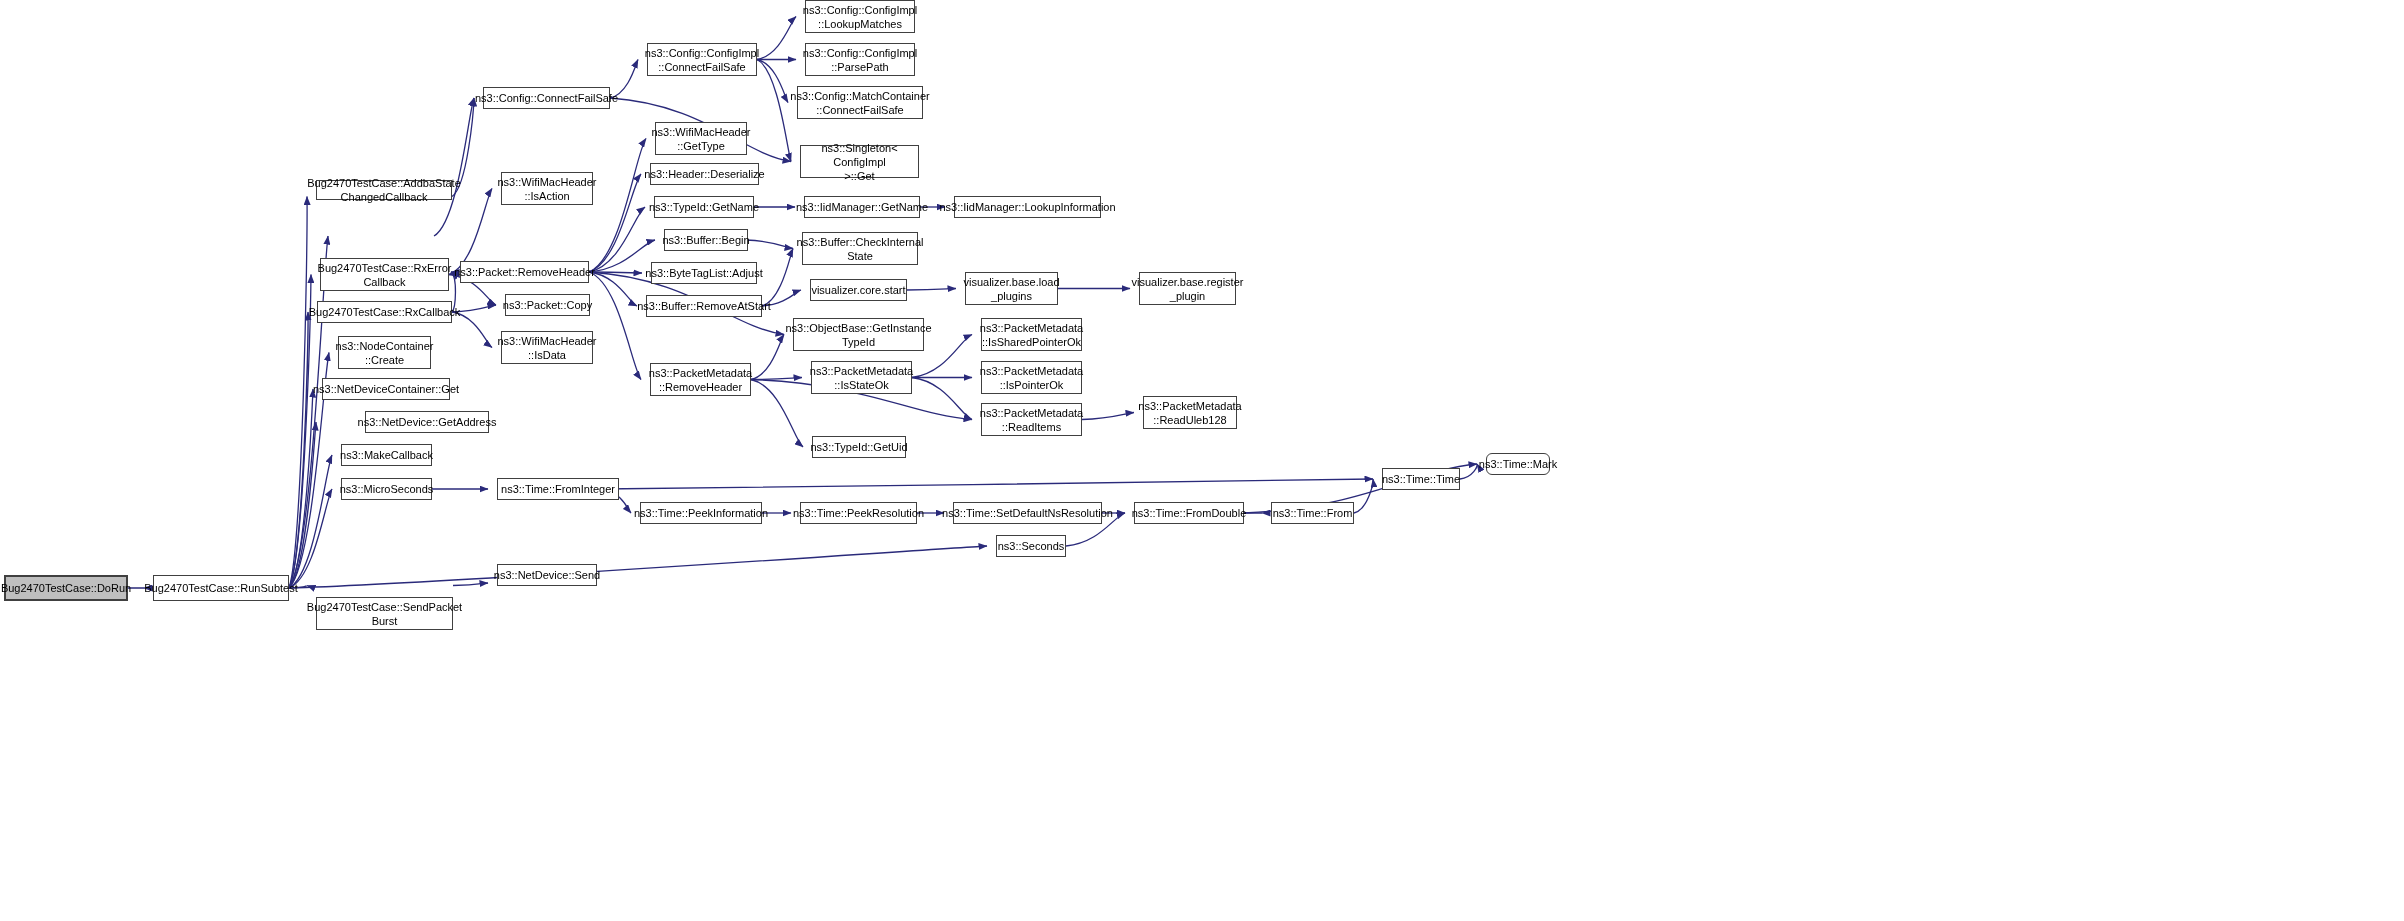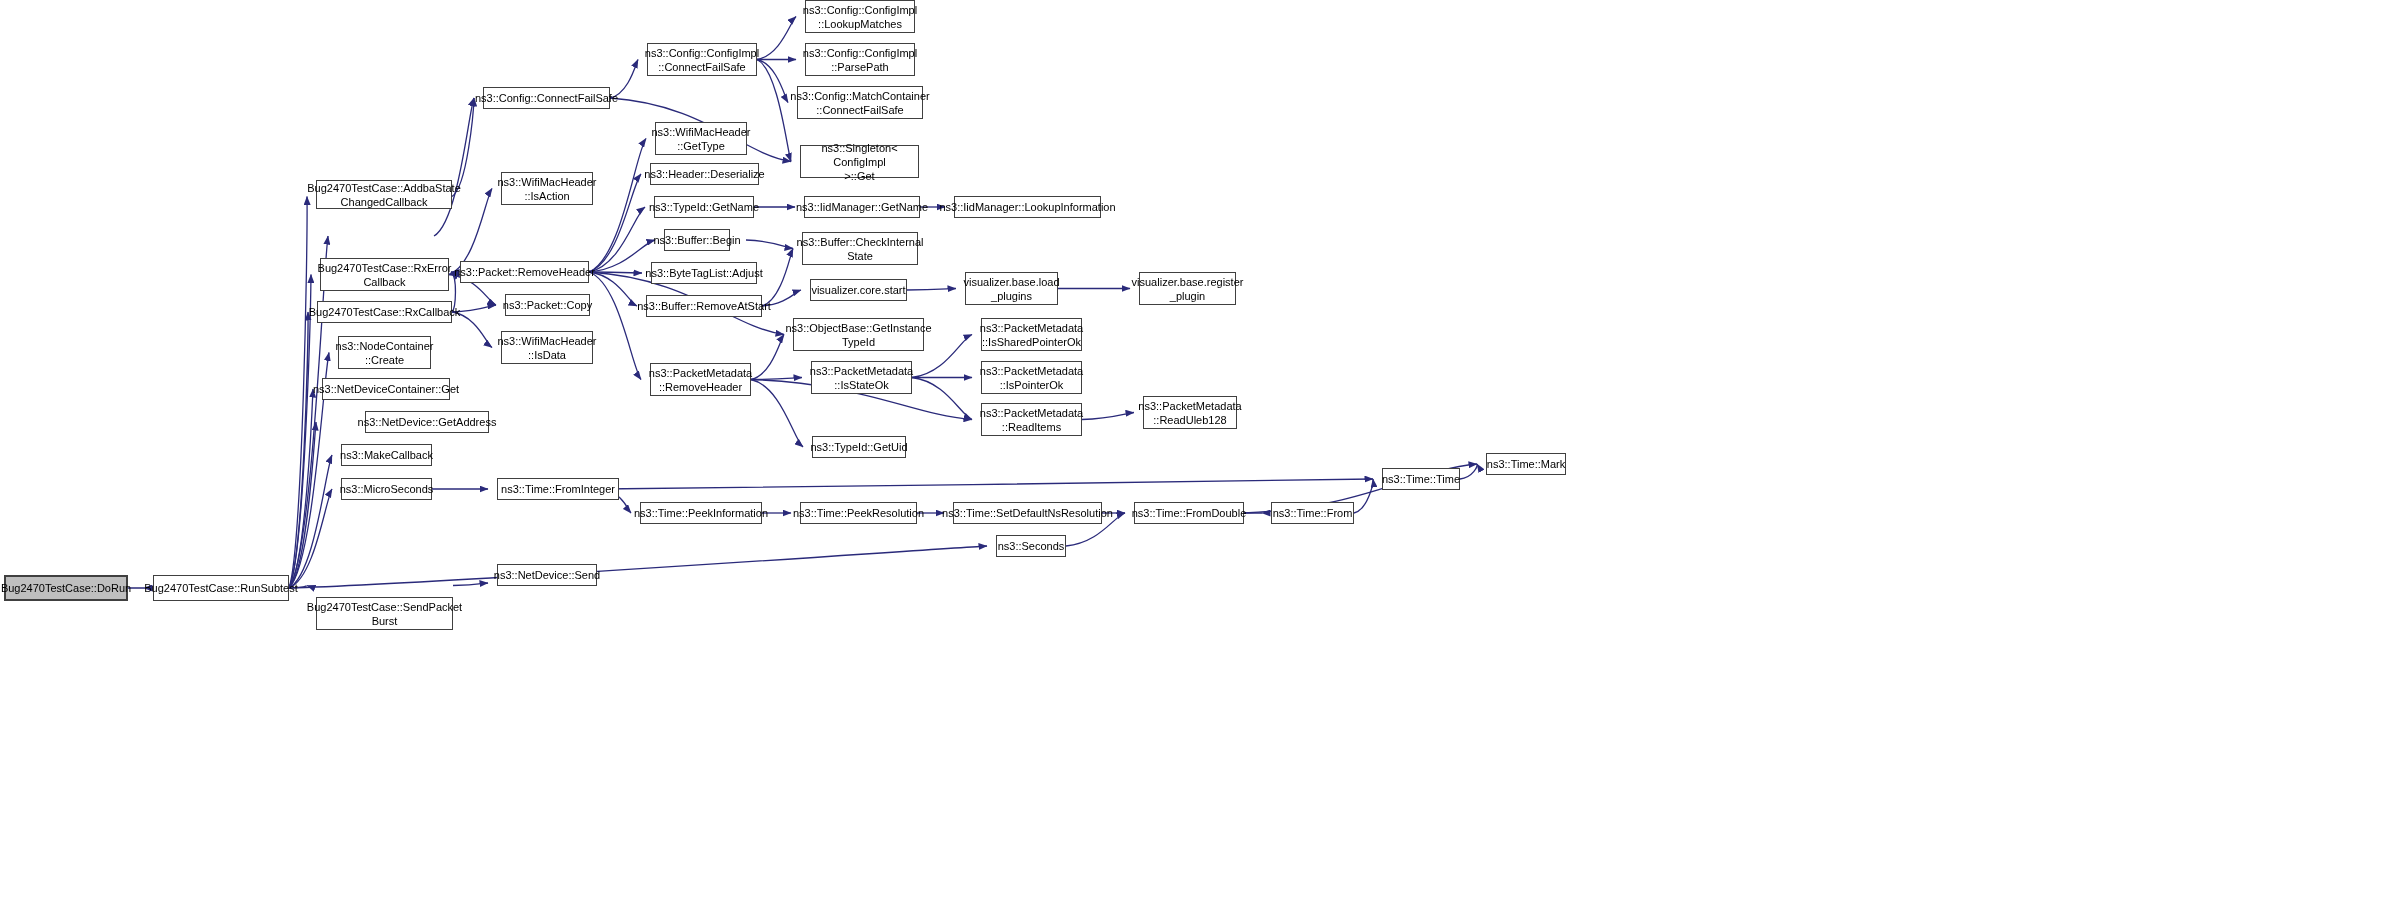--- a/index.html
+++ b/index.html
@@ -85,21 +85,21 @@
       <path d="M1460,479 C1472.87,477.5 1478.135,465.8 1477,464" fill="none" stroke="#2a2a7a" stroke-width="1.3" marker-end="url(#ah)"></path>
       <path d="M453,585.5 C474.78000000000003,585.25 483.69,583.3 488,583" fill="none" stroke="#2a2a7a" stroke-width="1.3" marker-end="url(#ah)"></path>
     </svg>
   <div id="nodes">
       <div class="node root" style="left: 4px; top: 575px; width: 124px; height: 26px; border-width: 2px;">
         <span>Bug2470TestCase::DoRun</span>
       </div>
       <div class="node" style="left: 153px; top: 575px; width: 136px; height: 26px;">
         <span>Bug2470TestCase::RunSubtest</span>
       </div>
-      <div class="node" style="left: 316px; top: 180px; width: 136px; height: 29px; align-items: center;">
+      <div class="node" style="left: 316px; top: 180px; width: 136px; height: 20px; align-items: center;">
         <span>Bug2470TestCase::AddbaState
 ChangedCallback</span>
       </div>
       <div class="node" style="left: 337px; top: 225px; width: 97px; height: 22px; margin-top: 35px;">
         <span>ns3::Config::Connect</span>
       </div>
       <div class="node" style="left: 320px; top: 258px; width: 129px; height: 33px;">
         <span>Bug2470TestCase::RxError
 Callback</span>
       </div>
@@ -154,21 +154,21 @@
       <div class="node" style="left: 655px; top: 122px; width: 92px; height: 33px;">
         <span>ns3::WifiMacHeader
 ::GetType</span>
       </div>
       <div class="node" style="left: 650px; top: 163px; width: 109px; height: 22px;">
         <span>ns3::Header::Deserialize</span>
       </div>
       <div class="node" style="left: 654px; top: 196px; width: 100px; height: 22px;">
         <span>ns3::TypeId::GetName</span>
       </div>
-      <div class="node" style="left: 664px; top: 229px; width: 66px; height: 22px;">
+      <div class="node" style="left: 664px; top: 229px; width: 84px; height: 22px;">
         <span>ns3::Buffer::Begin</span>
       </div>
       <div class="node" style="left: 651px; top: 262px; width: 106px; height: 22px;">
         <span>ns3::ByteTagList::Adjust</span>
       </div>
       <div class="node" style="left: 646px; top: 295px; width: 116px; height: 22px;">
         <span>ns3::Buffer::RemoveAtStart</span>
       </div>
       <div class="node" style="left: 812px; top: 436px; width: 94px; height: 22px;">
         <span>ns3::TypeId::GetUid</span>
@@ -251,20 +251,20 @@
       </div>
       <div class="node" style="left: 1271px; top: 502px; width: 83px; height: 22px;">
         <span>ns3::Time::From</span>
       </div>
       <div class="node" style="left: 996px; top: 535px; width: 70px; height: 22px;">
         <span>ns3::Seconds</span>
       </div>
       <div class="node" style="left: 1382px; top: 468px; width: 78px; height: 22px;">
         <span>ns3::Time::Time</span>
       </div>
-      <div class="node" style="left: 1486px; top: 453px; width: 80px; height: 22px;">
+      <div class="node" style="left: 1486px; top: 453px; width: 64px; height: 22px; border-radius: 6px;">
         <span>ns3::Time::Mark</span>
       </div>
       <div class="node" style="left: 497px; top: 564px; width: 100px; height: 22px;">
         <span>ns3::NetDevice::Send</span>
       </div>
     </div>
 </div>
 
 </body></html>

